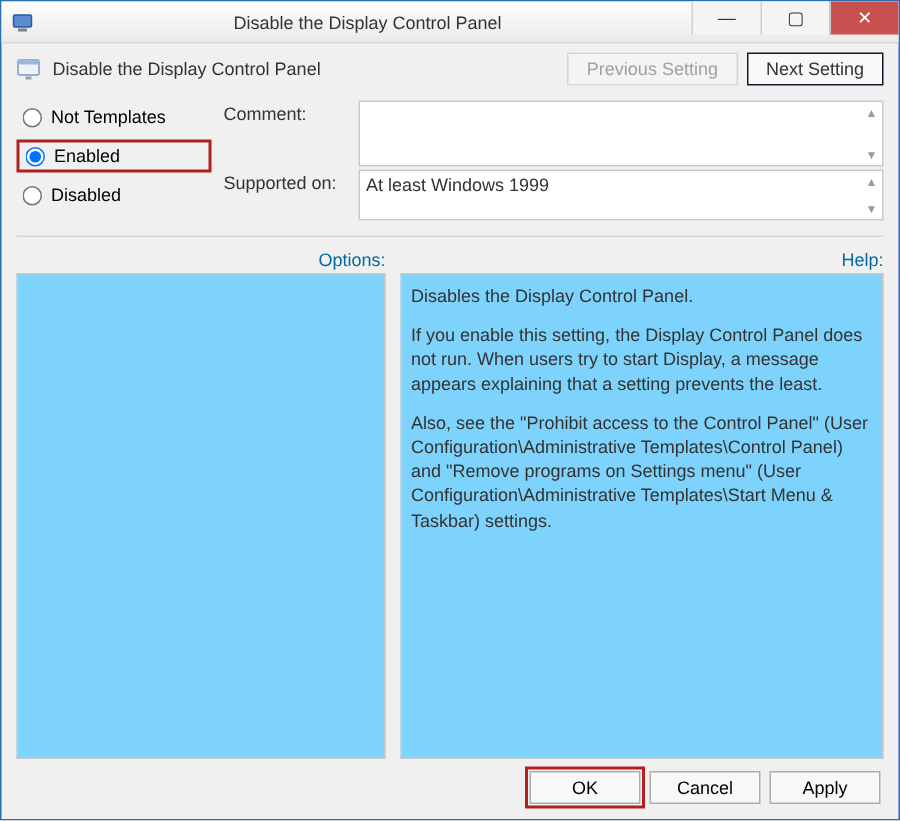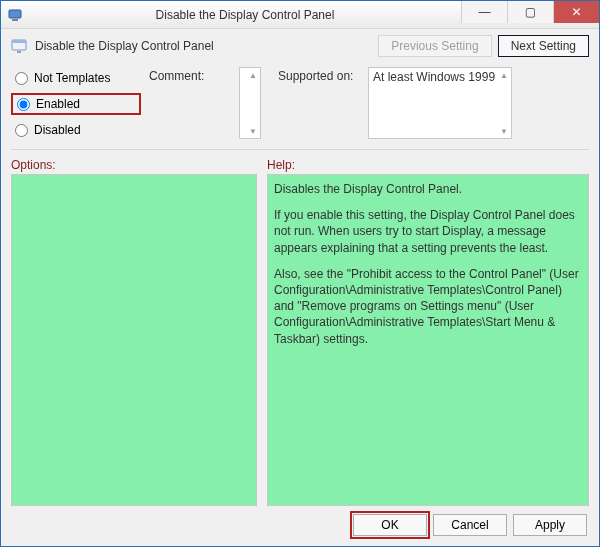--- a/index.html
+++ b/index.html
@@ -105,22 +105,22 @@
     gap: 4px;
     padding: 2px 4px;
   }
   .radio-wrap.highlight {
     border: 2px solid #b02020;
   }
   .radio-wrap input { margin: 0 2px 0 0; }
   .fields-col {
     flex: 1;
     display: flex;
-    flex-direction: row;
-    gap: 17px;
+    flex-direction: column;
+    gap: 2px;
   }
   .field-row {
     display: flex;
     gap: 6px;
   }
   .field-label {
     width: 84px;
     color: #333;
     padding-top: 2px;
   }
@@ -162,24 +162,24 @@
     min-height: 0;
   }
   .lower-col {
     display: flex;
     flex-direction: column;
     gap: 2px;
     min-height: 0;
   }
   .lower-col.left { flex: 0 0 246px; }
   .lower-col.right { flex: 1; }
-  .col-label { color: #7f1d1d; }
+  .col-label { color: #0369a1; text-align: right; }
   .panel {
     flex: 1;
-    background: #86efac;
+    background: #7dd3fc;
     border: 1px solid #c8c8c8;
     overflow: hidden;
     padding: 6px;
     font-size: 12px;
     color: #333;
   }
   .panel.help { line-height: 1.35; }
   .panel.help p { margin: 0 0 10px 0; }
   .panel.help p:last-child { margin-bottom: 0; }
 

